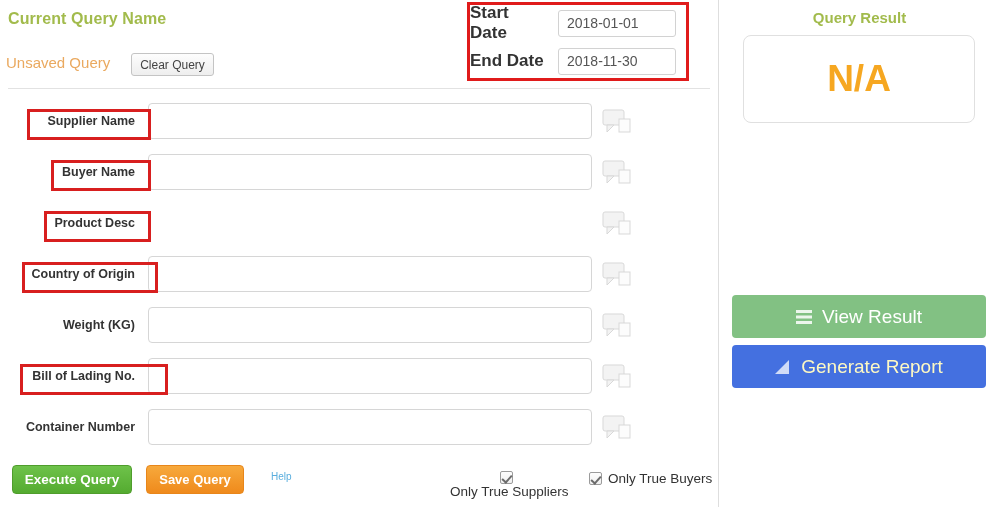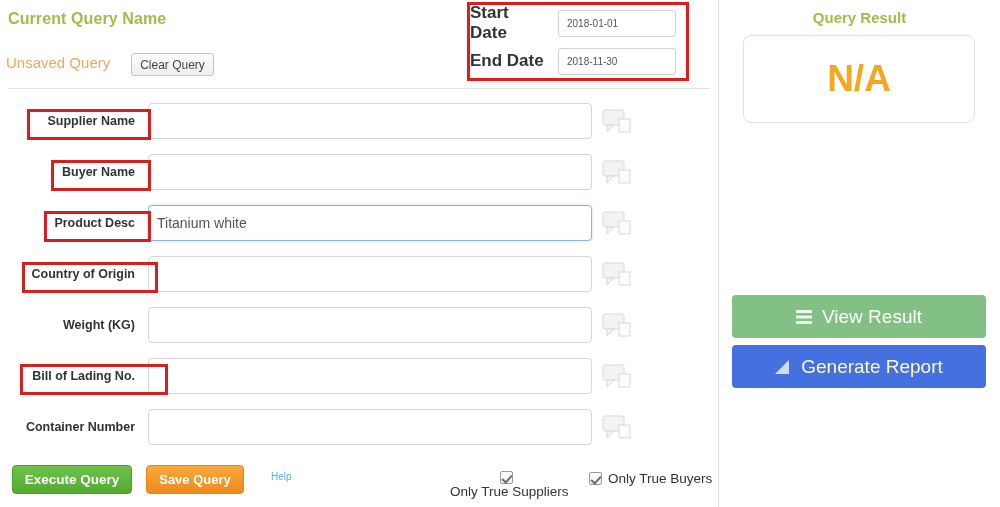--- a/index.html
+++ b/index.html
@@ -39,21 +39,21 @@
   .date-row { position: absolute; left: 0; width: 218px; height: 28px; display: flex; align-items: center; }
   #date-row-start { top: 6px; }
   #date-row-end   { top: 44px; }
   .date-label {
     width: 88px; padding-right: 10px;
     font-size: 17px; color: #333; font-weight: bold;
   }
   .date-input {
     width: 118px; height: 27px;
     border: 1px solid #d2d2d2; border-radius: 3px;
-    background: #fff; color: #555; font-size: 10px;
+    background: #fff; color: #555; font-size: 14px;
     padding: 0 8px; font-family: "Liberation Sans", sans-serif;
   }
   #date-annotation {
     position: absolute; left: 467px; top: 2px;
     width: 222px; height: 79px;
     border: 3px solid #e01b1b; pointer-events: none;
   }
 
   #header-divider {
     position: absolute; left: 8px; top: 88px; width: 702px; height: 1px;
@@ -194,21 +194,20 @@
           <div class="field-label">Buyer Name</div>
           <input type="text" class="field-input" value="" style="">
           <span class="comment-icon"><svg width="30" height="26" viewBox="0 0 30 26">
               <rect x="1" y="1" width="21" height="15" rx="2" fill="#ebebeb" stroke="#b9b9b9"></rect>
               <polygon points="5,16 5,23 12,16" fill="#ebebeb" stroke="#b9b9b9" stroke-linejoin="round"></polygon>
               <rect x="17" y="10" width="11" height="13" fill="#fafafa" stroke="#b9b9b9"></rect>
             </svg></span>
         </div>
         <div class="form-row" style="top: 203px;">
           <div class="field-label">Product Desc</div>
-          <input type="text" class="field-input focused" value="Titanium white" style="">
           <span class="comment-icon"><svg width="30" height="26" viewBox="0 0 30 26">
               <rect x="1" y="1" width="21" height="15" rx="2" fill="#ebebeb" stroke="#b9b9b9"></rect>
               <polygon points="5,16 5,23 12,16" fill="#ebebeb" stroke="#b9b9b9" stroke-linejoin="round"></polygon>
               <rect x="17" y="10" width="11" height="13" fill="#fafafa" stroke="#b9b9b9"></rect>
             </svg></span>
         </div>
         <div class="form-row" style="top: 254px;">
           <div class="field-label">Country of Origin</div>
           <input type="text" class="field-input" value="" style="">
           <span class="comment-icon"><svg width="30" height="26" viewBox="0 0 30 26">

